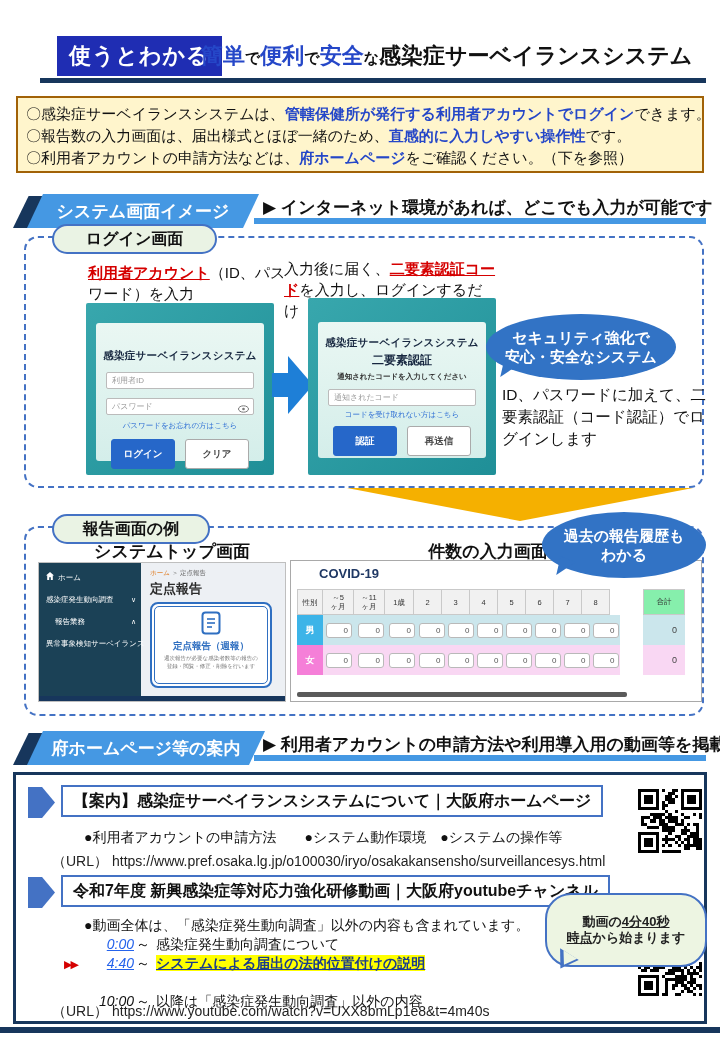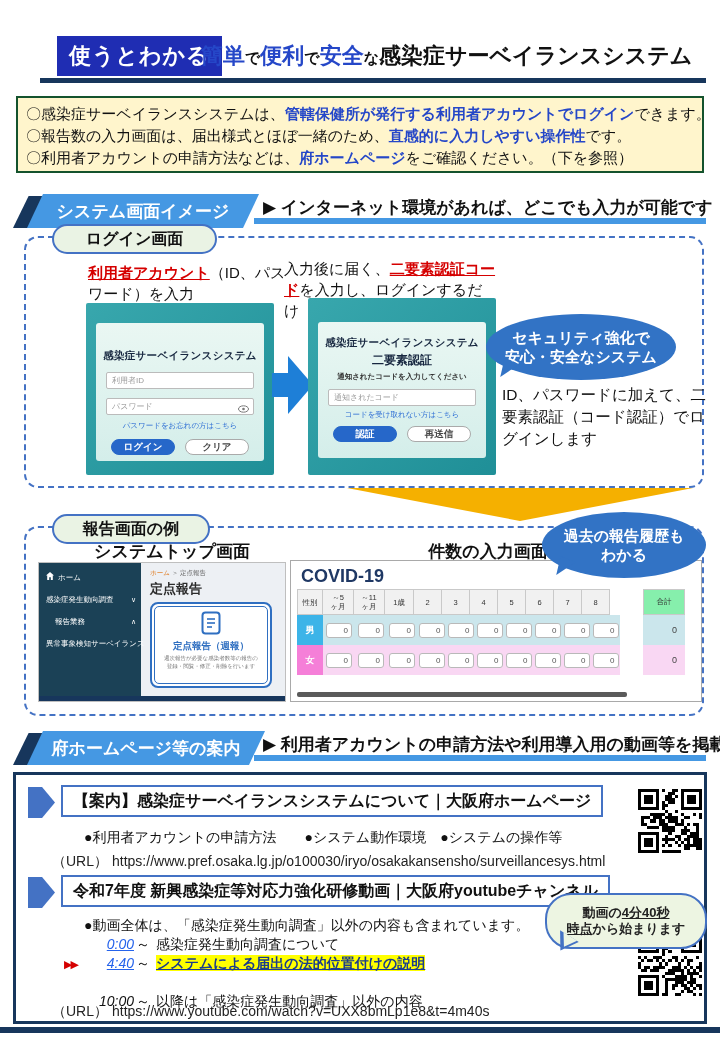--- a/index.html
+++ b/index.html
@@ -10,21 +10,21 @@
   
   .hdr-badge { position:absolute; left:57px; top:36px; background:#1F2DB3; color:#fff;
     font-size:22px; font-weight:bold; padding:5px 12px; letter-spacing:1px; }
   .hdr-title { position:absolute; left:201px; top:41px; font-size:22px; font-weight:bold; color:#111; white-space:nowrap; }
   .hdr-title .kw { color:#2547C8; }
   .hdr-title .sm { font-size:15px; font-weight:bold; }
   .hdr-rule { position:absolute; left:40px; top:78px; width:666px; height:5px; background:#17365C; }
 
   
   .intro-box { position:absolute; left:16px; top:96px; width:688px; height:77px;
-    background:#FFF5CC; border:2px solid #14532d; padding:5px 8px; }
+    background:#FFF5CC; border:2px solid #a16207; padding:5px 8px; }
   .intro-line { font-size:15px; line-height:22px; color:#111; font-weight:500; white-space:nowrap; }
   .intro-line .hl { color:#2547C8; font-weight:bold; }
 
   
   .banner-row { position:absolute; left:0; width:720px; height:34px; }
   .banner-navy { position:absolute; left:13px; top:2px; width:52px; height:32px; background:#17365C;
     clip-path:polygon(30% 0,100% 0,70% 100%,0 100%); }
   .banner-blue { position:absolute; left:27px; top:0; height:34px; background:#4598E3; color:#fff;
     font-size:17px; font-weight:bold; display:flex; align-items:center; justify-content:center;
     clip-path:polygon(16px 0,100% 0,calc(100% - 16px) 100%,0 100%); }
@@ -47,21 +47,21 @@
   .pc-title { font-size:10.5px; font-weight:bold; color:#16263F; text-align:center; letter-spacing:.3px; }
   .pc-sub { font-size:12px; font-weight:bold; color:#16263F; text-align:center; margin-top:2px; }
   .pc-instr { font-size:7.5px; font-weight:bold; color:#333; text-align:center; margin-top:3px; }
   .pc-input-wrap { position:relative; margin:6px 10px 0; }
   .pc-input { width:100%; height:17px; border:1px solid #BBB; border-radius:2px; background:#fff;
     font-size:8px; padding:0 5px; color:#333; font-family:inherit; }
   .pc-input::placeholder { color:#999; }
   .pc-eye { position:absolute; right:5px; top:4px; }
   .pc-link { display:block; font-size:7.5px; color:#2B6CD4; text-align:center; margin-top:6px; }
   .pc-btns { display:flex; justify-content:center; gap:10px; margin-top:8px; }
-  .pc-btn { height:16px; width:64px; font-size:9.5px; font-weight:bold; border-radius:8px;
+  .pc-btn { height:30px; width:64px; font-size:9.5px; font-weight:bold; border-radius:3px;
     display:flex; align-items:center; justify-content:center; font-family:inherit; }
   .pc-btn.primary { background:#2667C9; color:#fff; border:1px solid #2667C9; }
   .pc-btn.ghost { background:#fff; color:#444; border:1px solid #AAA; }
 
   .flow-arrow { position:absolute; left:272px; top:356px; width:42px; height:58px; }
   .flow-arrow .bar { position:absolute; left:0; top:17px; width:16px; height:24px; background:#1E7FD7; }
   .flow-arrow .head { position:absolute; left:16px; top:0; width:0; height:0;
     border-top:29px solid transparent; border-bottom:29px solid transparent; border-left:25px solid #1E7FD7; }
 
   .bubble-blue { position:absolute; background:#3273C5; border-radius:50%; color:#fff; font-weight:bold;
@@ -91,21 +91,21 @@
   .tm-crumb .home { color:#E07B20; }
   .tm-title { font-size:13px; font-weight:bold; color:#2B2B2B; margin-top:2px; }
   .tm-card { margin-top:4px; width:122px; height:86px; background:#fff; border:2px solid #2F6FC1; border-radius:8px; padding:2px; }
   .tm-card-inner { width:100%; height:100%; border:1px solid #2F6FC1; border-radius:5px; text-align:center; padding-top:4px; }
   .tm-card-title { font-size:9.5px; font-weight:bold; color:#2F6FC1; margin-top:1px; }
   .tm-card-desc { font-size:5.5px; color:#777; line-height:7.5px; margin-top:2px; }
   .tm-footer { position:absolute; left:0; bottom:0; width:100%; height:5px; background:#17365C; z-index:2; }
 
   
   .entry-mock { position:absolute; left:290px; top:560px; width:412px; height:142px; background:#fff; border:1px solid #A9A9A9; }
-  .em-title { position:absolute; left:10px; top:5px; font-size:18px; font-weight:bold; color:#1F3864; }
+  .em-title { position:absolute; left:28px; top:5px; font-size:13px; font-weight:bold; color:#1F3864; }
   .et-table { position:absolute; left:6px; top:28px; }
   .et-row { display:flex; }
   .et-cell { flex:none; }
   .et-head { height:26px; background:#F1F1F1; border:1px solid #C9C9C9; margin-right:-1px;
     font-size:7.5px; color:#333; display:flex; align-items:center; justify-content:center;
     text-align:center; white-space:pre-line; line-height:9px; }
   .et-sex { height:30px; color:#fff; font-size:9px; font-weight:bold; display:flex; align-items:center; justify-content:center; }
   .sex-m { background:#3CB4E8; } .sex-f { background:#F57FD8; }
   .row-m { background:#CBE6EC; } .row-f { background:#F9D7F3; }
   .et-val { height:30px; display:flex; align-items:center; justify-content:center; }
@@ -131,21 +131,21 @@
   .tl-marker { display:inline-block; width:26px; color:#D50000; font-size:11px; letter-spacing:-2px; }
   .tl-time { display:inline-block; width:44px; text-align:right; margin-right:2px;font-style:italic; }
   .time-link { color:#2563EB; text-decoration:underline; }
   .time-plain { color:#111; }
   .tl-sep { margin-right:6px; color:#111; }
   .tl-text { color:#111; }
   .tl-text.hl-yellow { background:#FFFF00; color:#1A3C8C; font-weight:bold; text-decoration:underline; }
   .qr { position:absolute; width:64px; height:64px; background:#fff; }
   .qr svg { width:100%; height:100%; display:block; }
 
-  .bubble-green { position:absolute; left:545px; top:893px; width:162px; height:56px; background:#EDF5E2;
+  .bubble-green { position:absolute; left:545px; top:893px; width:162px; height:74px; background:#EDF5E2;
     border:2px solid #4472C4; border-radius:26px; display:flex; flex-direction:column; align-items:center;
     justify-content:center; z-index:3; font-size:13px; color:#222; font-weight:600; }
   .bubble-green::before { content:""; position:absolute; left:4px; bottom:-15px; width:0; height:0;
     border:11px solid transparent; border-top:17px solid #4472C4; transform:rotate(32deg); }
   .bubble-green::after { content:""; position:absolute; left:10px; bottom:-8px; width:0; height:0;
     border:8px solid transparent; border-top:12px solid #EDF5E2; transform:rotate(32deg); }
   .bg-line { line-height:16px; white-space:nowrap; }
   .bg-line .u { text-decoration:underline; }
 </style>
 </head>

